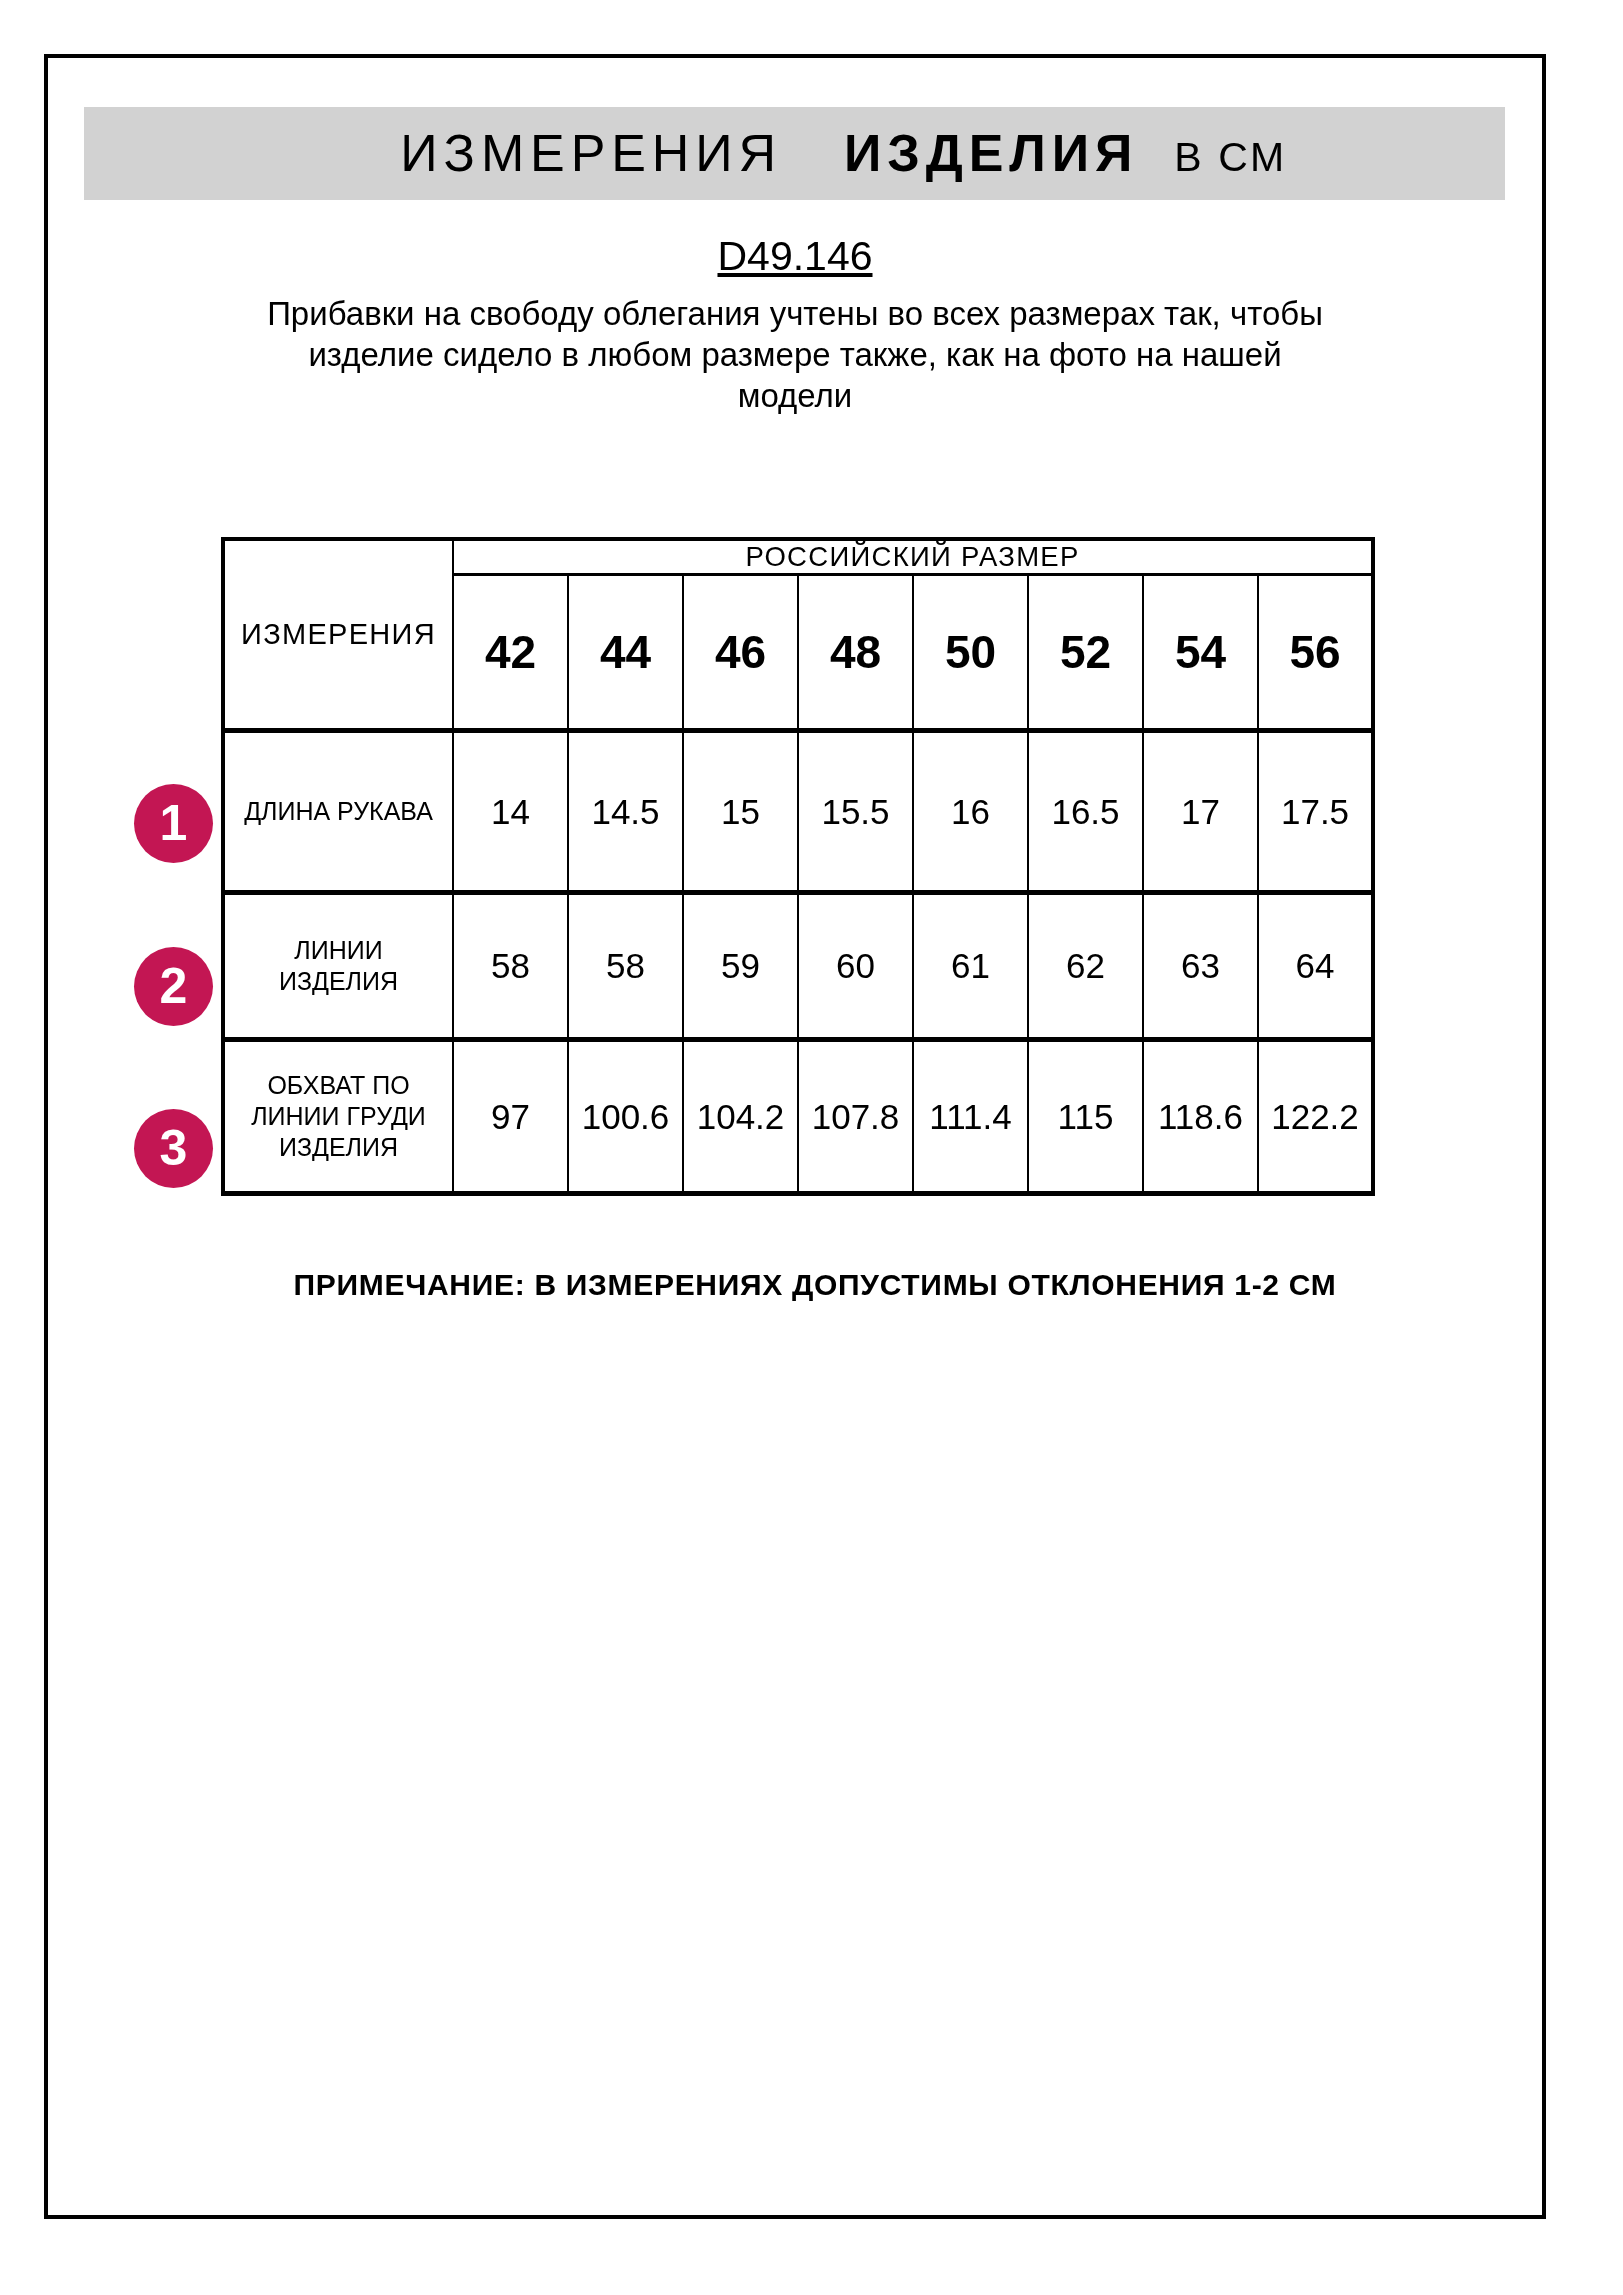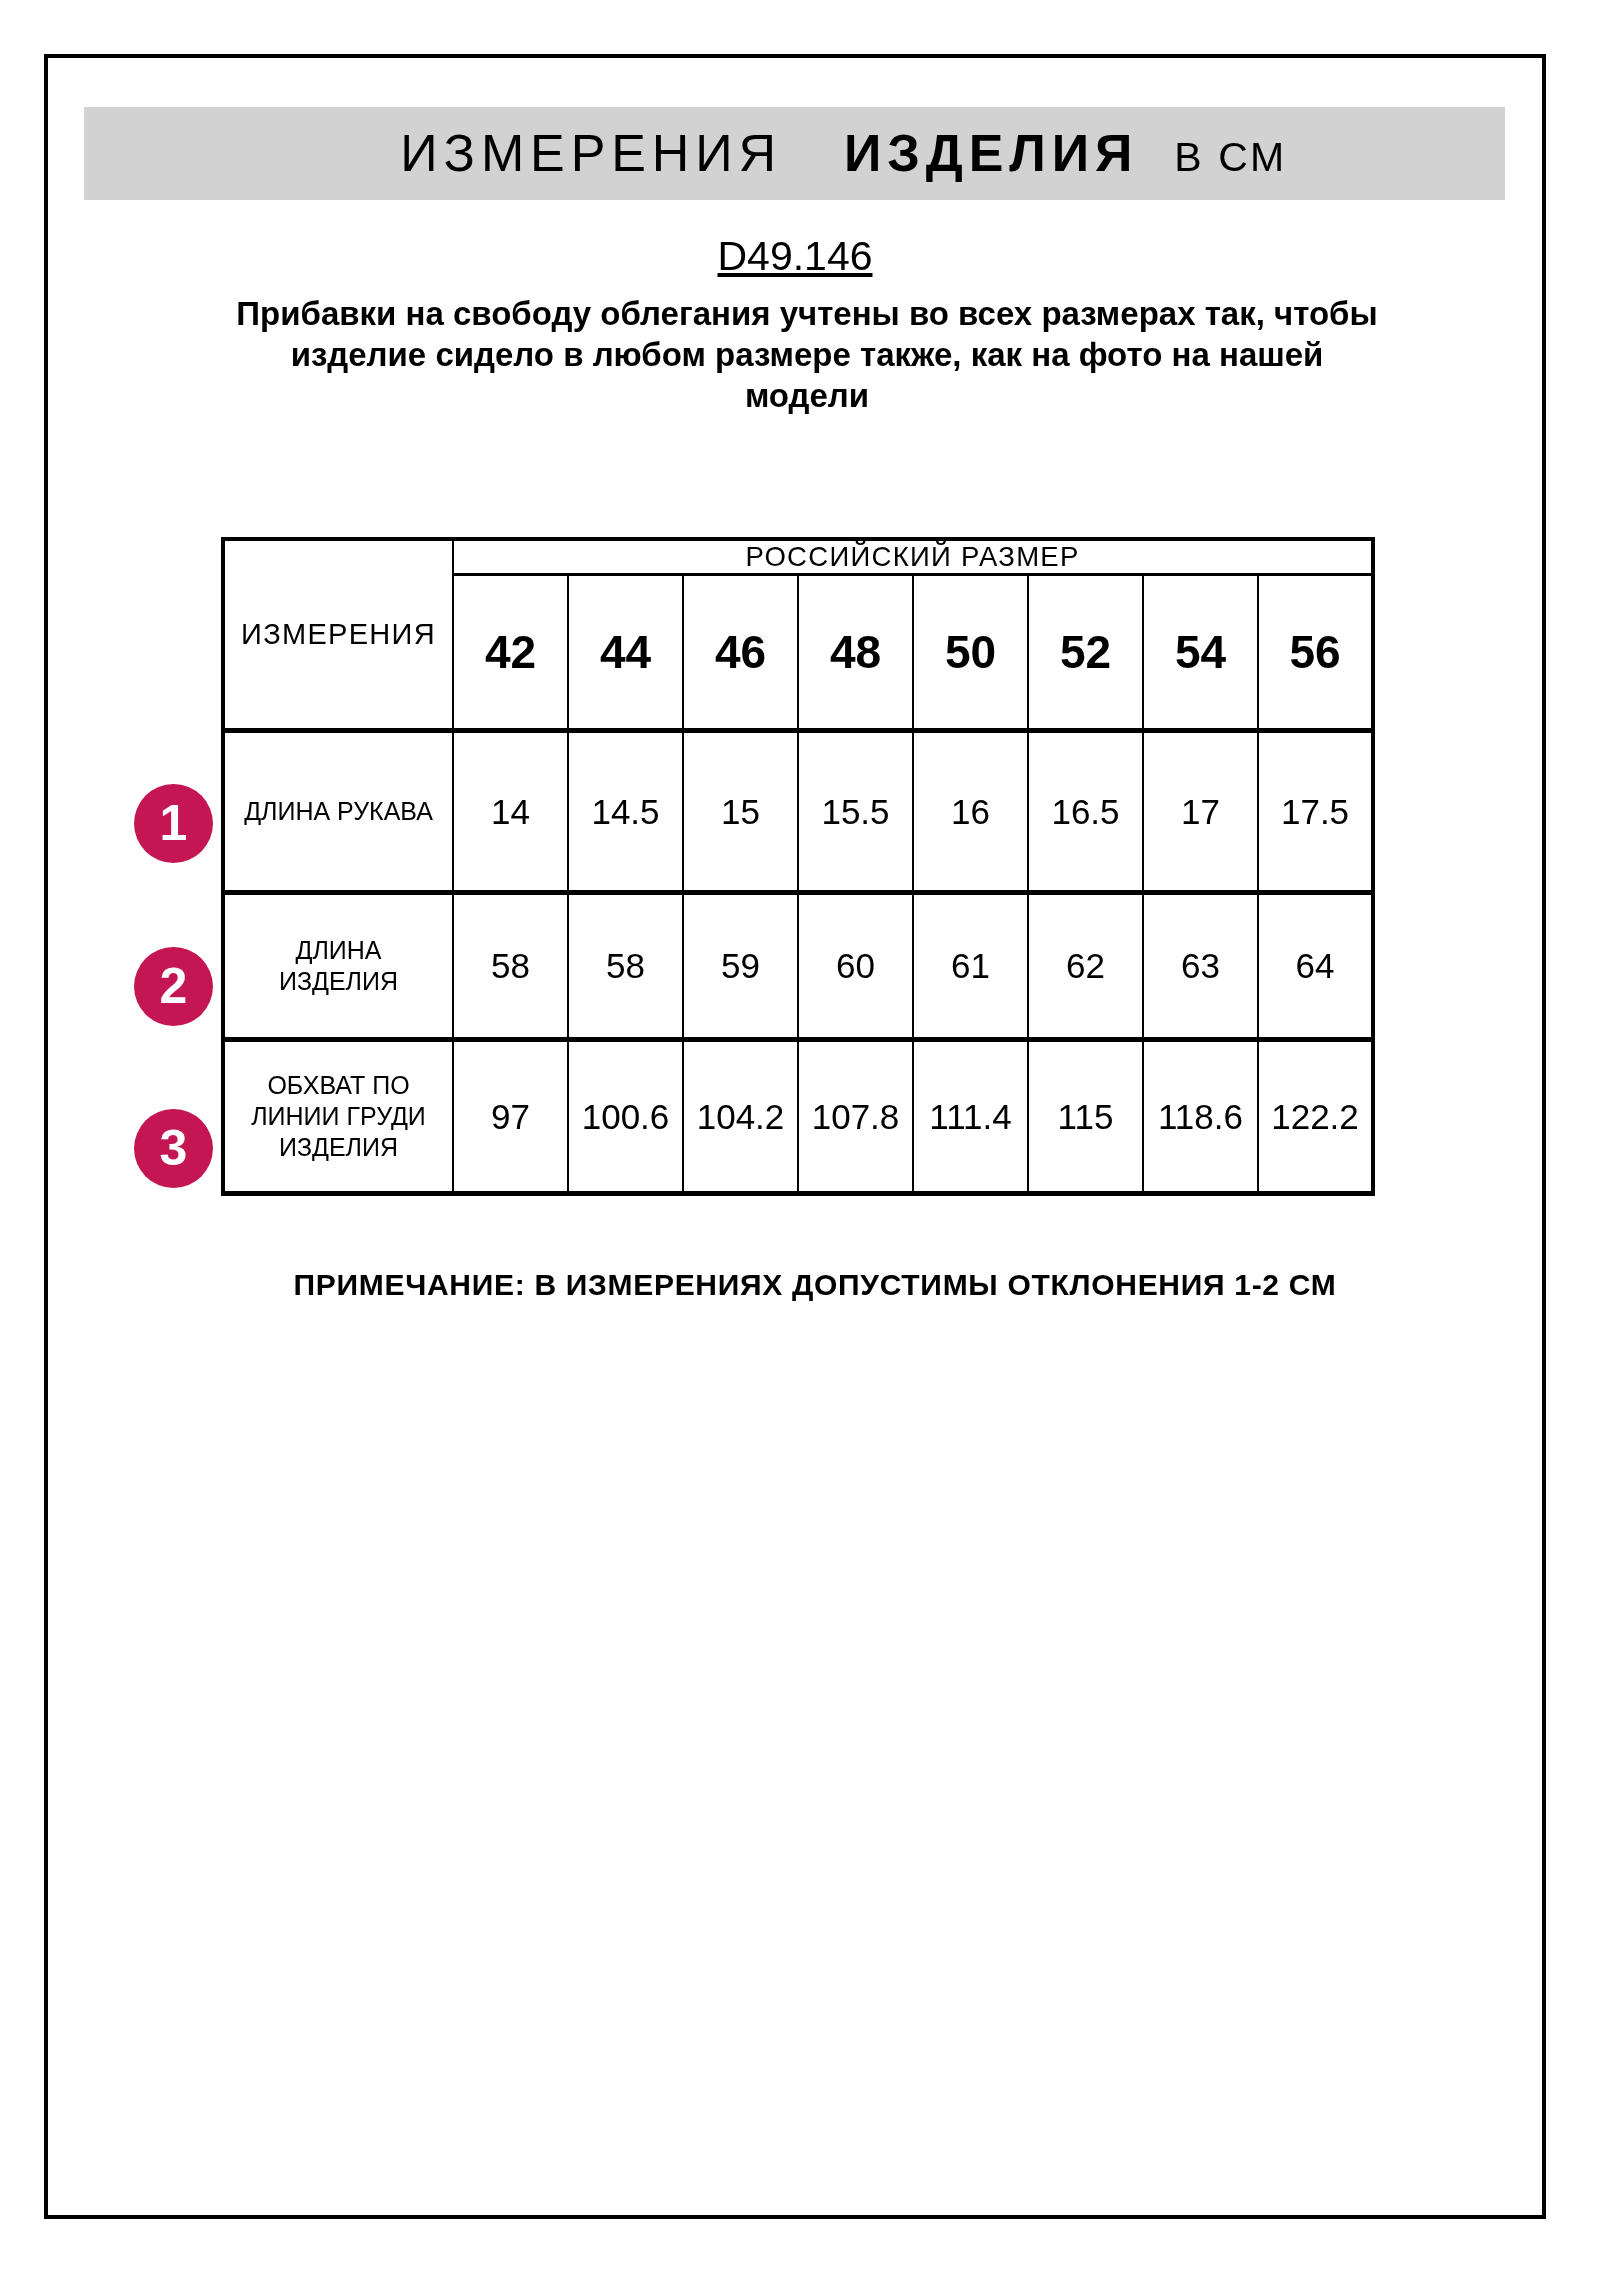--- a/index.html
+++ b/index.html
@@ -68,22 +68,21 @@
     text-decoration: underline;
   }
   .description {
     position: absolute;
     left: 44px;
     top: 293px;
     width: 1502px;
     text-align: center;
     font-size: 33px;
     line-height: 41px;
-    font-weight: 700;
-    padding-left: 12px;
+    font-weight: 400;
   }
   
   table.size-table {
     position: absolute;
     left: 221px;
     top: 537px;
     width: 1148px;
     border-collapse: collapse;
     table-layout: fixed;
     border: 4.6px solid #000000;
@@ -207,21 +206,21 @@
         <td class="value">14.5</td>
         <td class="value">15</td>
         <td class="value">15.5</td>
         <td class="value">16</td>
         <td class="value">16.5</td>
         <td class="value">17</td>
         <td class="value">17.5</td>
       </tr>
       <tr class="row-d2">
         <td class="mlabel">
-          <div>ДЛИНА</div>
+          <div>ЛИНИИ</div>
           <div>ИЗДЕЛИЯ</div>
         </td>
         <td class="value">58</td>
         <td class="value">58</td>
         <td class="value">59</td>
         <td class="value">60</td>
         <td class="value">61</td>
         <td class="value">62</td>
         <td class="value">63</td>
         <td class="value">64</td>

